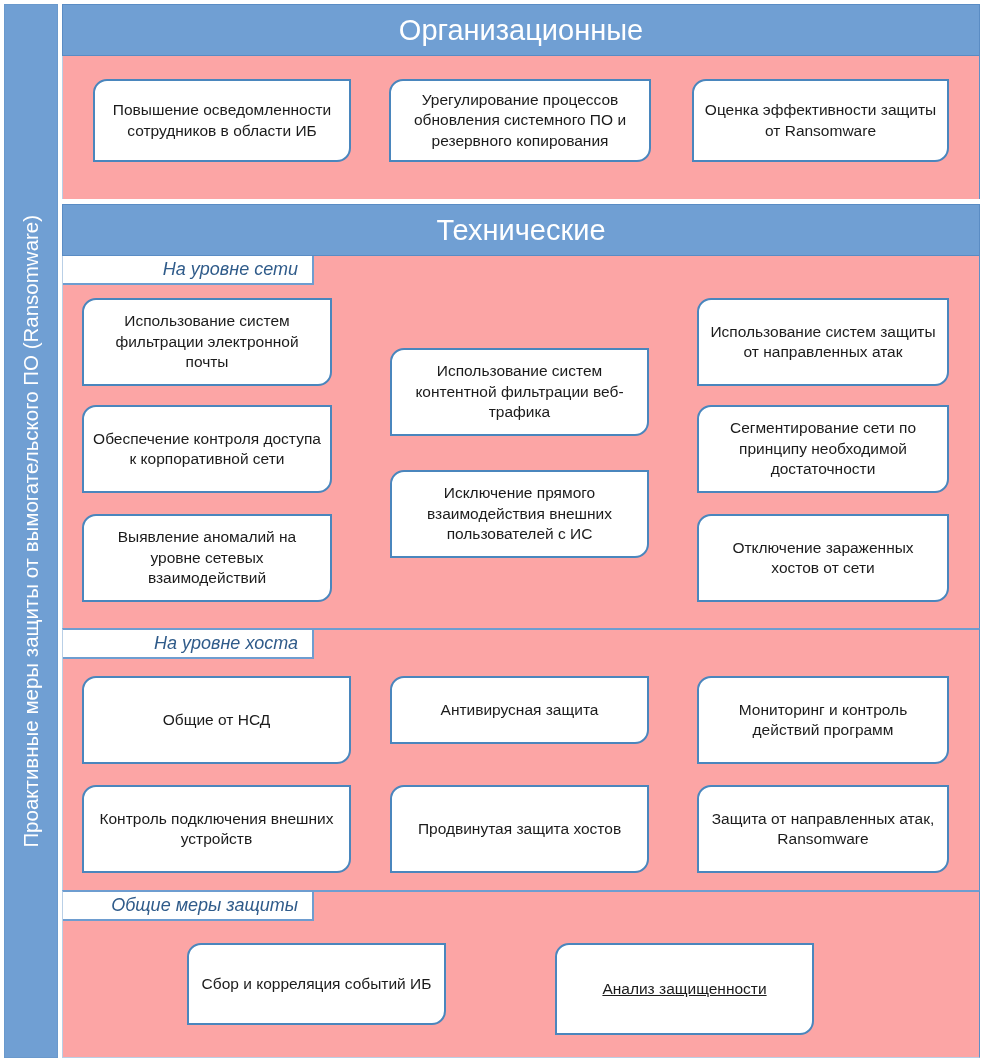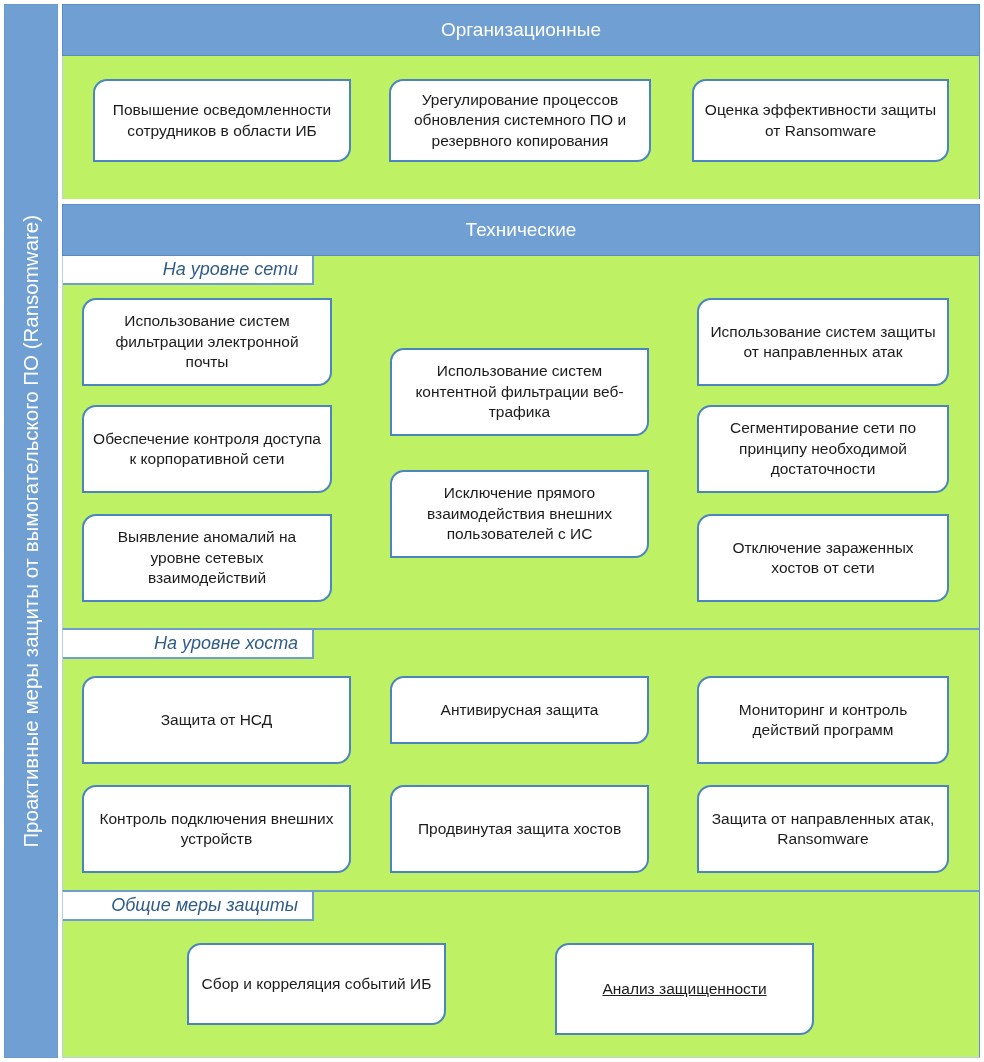--- a/index.html
+++ b/index.html
@@ -51,28 +51,28 @@
     height: 1054px;
     box-sizing: border-box;
   }
 
   
   .cat-header {
     background: #709fd3;
     border: 1px solid #5a8cc4;
     box-sizing: border-box;
     color: #ffffff;
-    font-size: 19px;
+    font-size: 29px;
     text-align: center;
     display: flex;
     align-items: center;
     justify-content: center;
   }
   .cat-body {
-    background: #bef264;
+    background: #fca5a5;
     border-left: 1px solid #b9cfe6;
     border-right: 1px solid #5f90c6;
     box-sizing: border-box;
     position: relative;
     padding-left: 24px;
   }
 
   
   .sub-divider {
     border-top: 2px solid #6e9dd0;
@@ -183,21 +183,21 @@
       </div>
     </div>
 
     <div class="cat-body sub-divider" style="position:absolute; left:0; top:624px; width:918px; height:262px;">
 
       <div class="sub-tab" style="top:0px; width:251px;">
         <span>На уровне хоста</span>
       </div>
 
       <div class="nodebox" style="left:19px; top:46px; width:269px; height:88px;">
-        <span>Защита от НСД</span>
+        <span>Общие от НСД</span>
       </div>
       <div class="nodebox" style="left:327px; top:46px; width:259px; height:68px;">
         <span>Антивирусная защита</span>
       </div>
       <div class="nodebox" style="left:634px; top:46px; width:252px; height:88px;">
         <span>Мониторинг и контроль действий программ</span>
       </div>
 
       <div class="nodebox" style="left:19px; top:155px; width:269px; height:88px;">
         <span>Контроль подключения внешних устройств</span>

